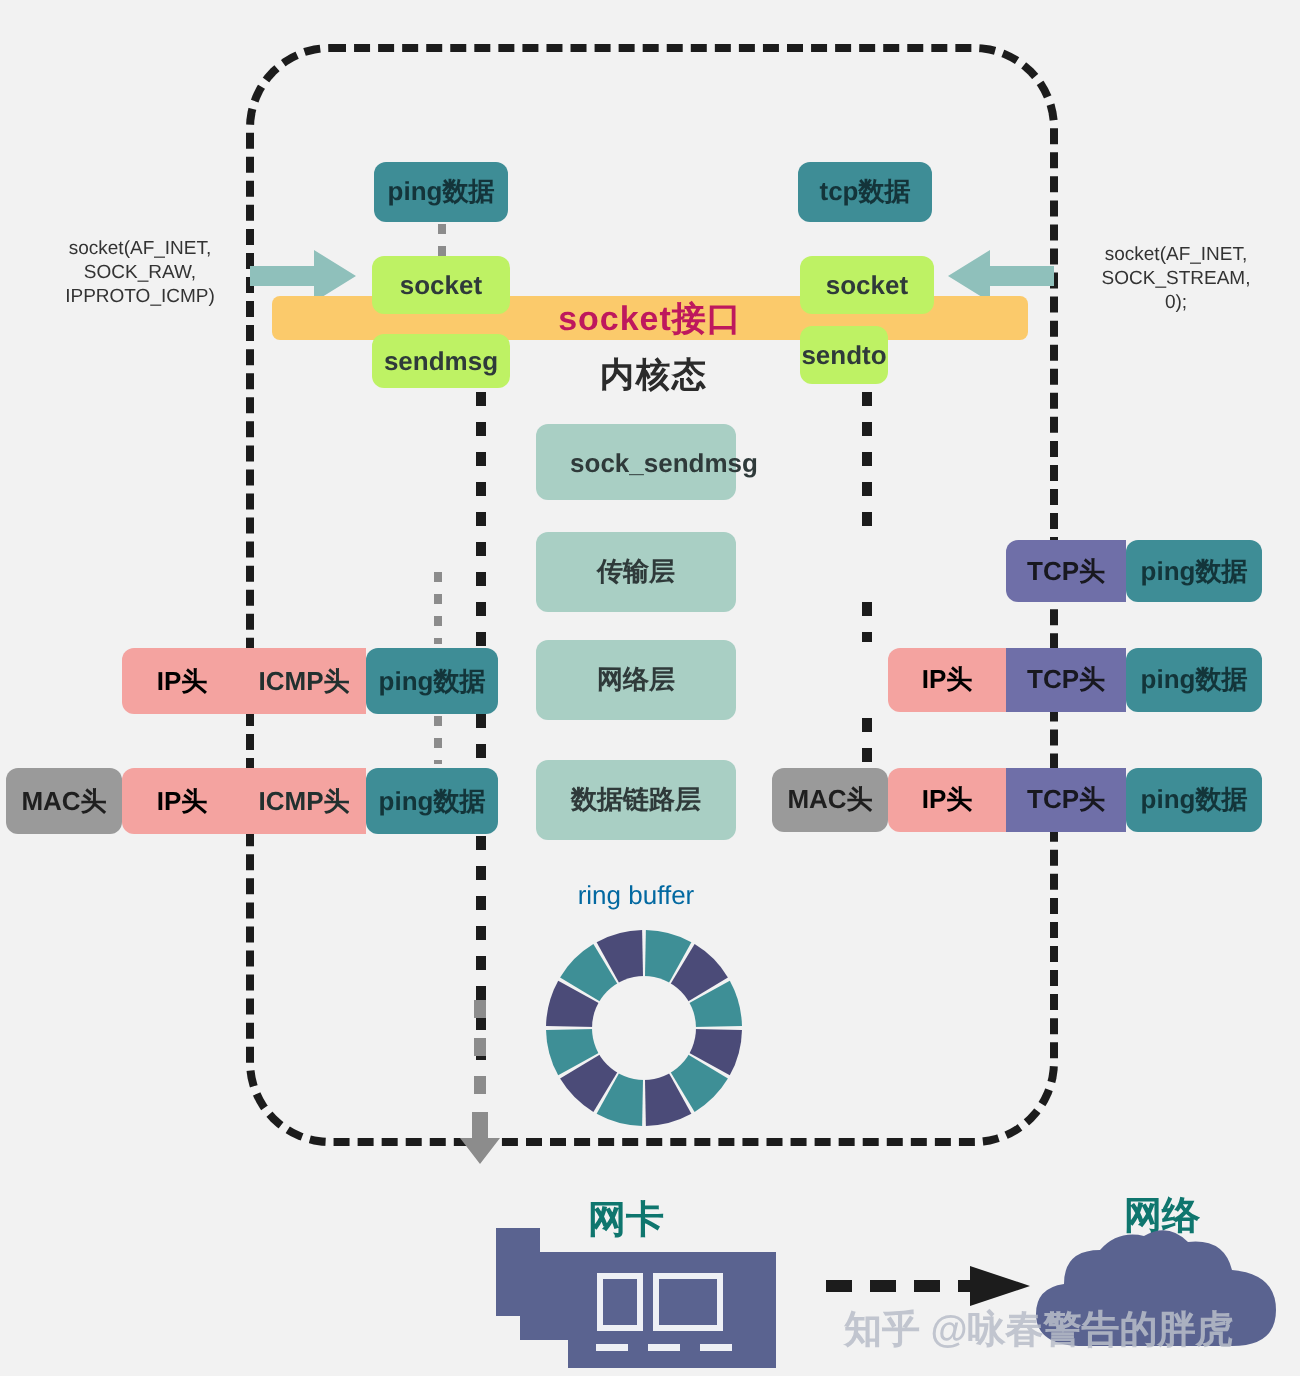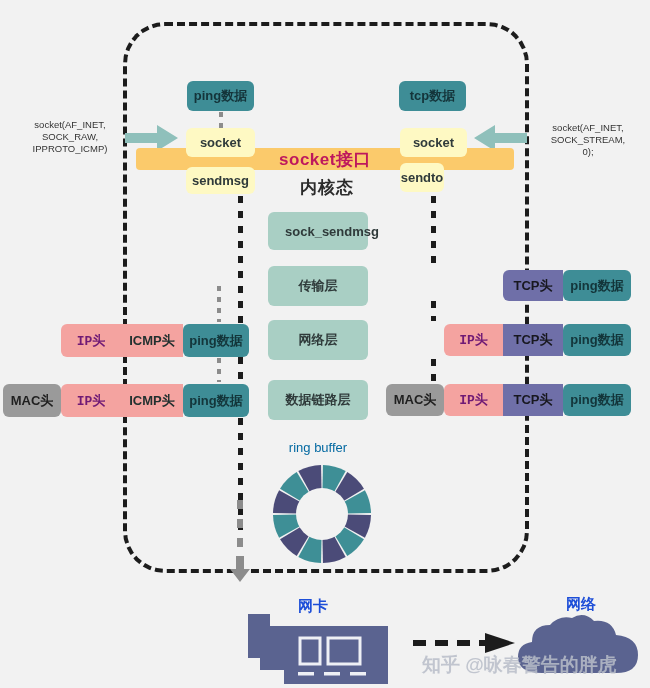--- a/index.html
+++ b/index.html
@@ -50,24 +50,24 @@
     display: flex;
     align-items: center;
     justify-content: center;
     font-weight: bold;
     font-size: 13px;
     color: #2f3a3a;
     text-align: center;
     white-space: nowrap;
   }
   .box-data   { background: #3e8d96; color: #14343a; }
-  .box-sage   { background: #fef9c3; color: #2f3a3a; }
+  .box-sage   { background: #bef264; color: #2f3a3a; }
   .box-stack  { background: #a9cfc4; color: #2f3a3a; }
   .box-mac    { background: #9a9a9a; color: #1f1f1f; }
-  .box-ip     { background: #f4a3a0; color: #701a75; font-family: Liberation Mono, monospace; }
+  .box-ip     { background: #f4a3a0; color: #000000; }
   .box-icmp   { background: #f4a3a0; color: #22302f; }
   .box-tcp    { background: #6f6fa8; color: #18181f; }
   .box-ping   { background: #3e8d96; color: #13353a; }
 
   
   .socket-bar {
     background: #fbca6b;
     border-radius: 4px;
     display: flex;
     align-items: center;
@@ -109,22 +109,22 @@
   .watermark {
     color: #b9bec9;
     font-size: 19px;
     font-weight: bold;
     white-space: nowrap;
     opacity: 0.85;
   }
 
   
   .bottom-label {
-    font-size: 15px;
-    color: #1d4ed8;
+    font-size: 19px;
+    color: #0f766e;
     font-weight: bold;
     text-align: center;
   }
 </style>
 </head>
 <body>
 
 <div id="canvas">
 
   <div class="abs dashed-box" style="left:123px; top:22px; width:406px; height:551px;"></div>

